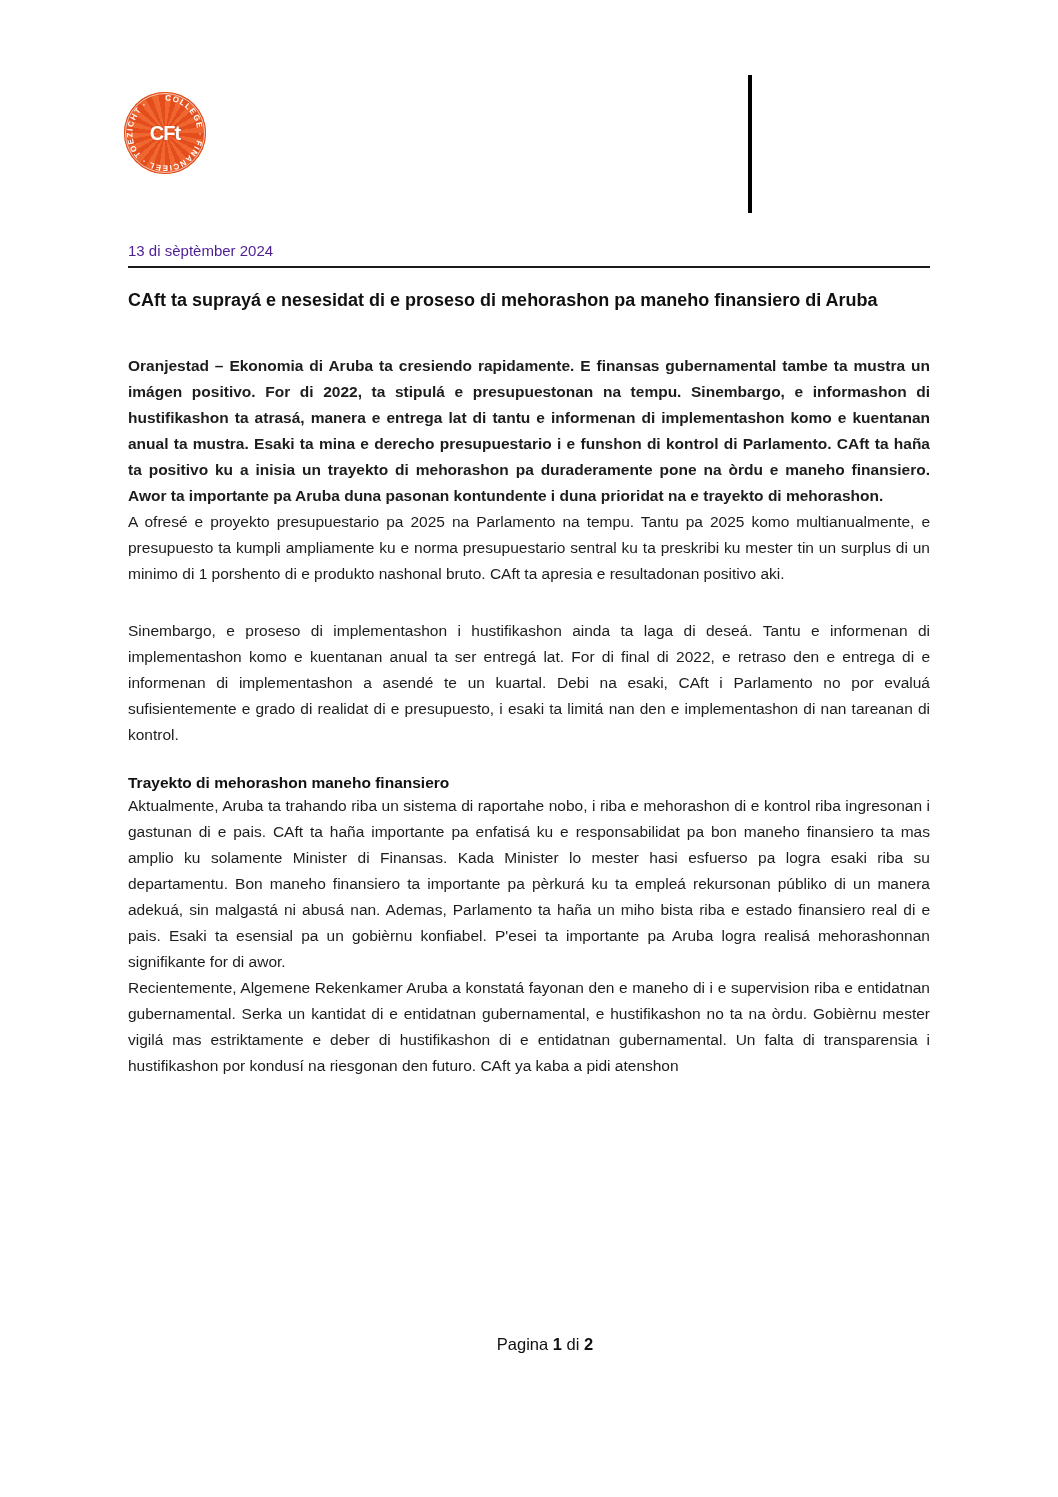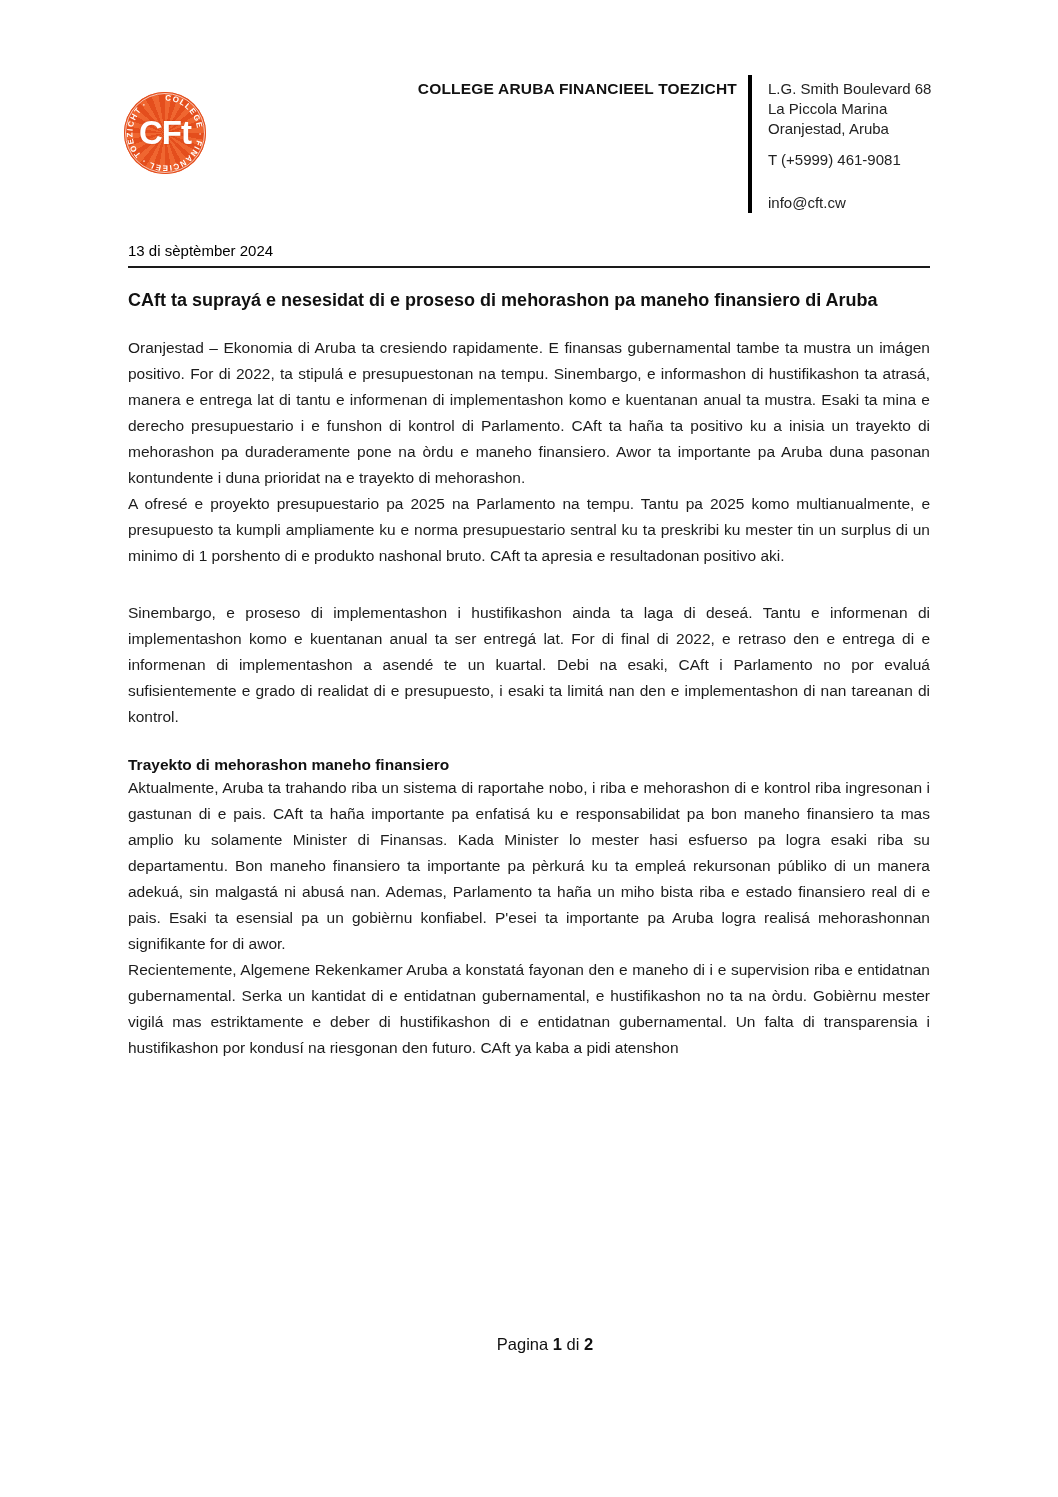--- a/index.html
+++ b/index.html
@@ -29,21 +29,21 @@
     box-shadow: inset 0 0 0 2px #e44e1d;
   }
   .logo svg { position: absolute; inset: 0; }
   .logo-center {
     position: absolute;
     inset: 0;
     display: flex;
     align-items: center;
     justify-content: center;
     font-weight: bold;
-    font-size: 33px;
+    font-size: 20px;
     letter-spacing: -1px;
     color: #ffffff;
     text-shadow: 0 0 2px rgba(180,50,10,.6);
   }
 
   .org-title {
     position: absolute;
     left: 0;
     top: 80px;
     width: 737px;
@@ -80,21 +80,21 @@
   .doc-title {
     margin: 70px 0 0 0;
     font-size: 30px;
     font-weight: normal;
     color: #1a1a1a;
     letter-spacing: 0;
   }
   .doc-date {
     margin-top: 7px;
     font-size: 15px;
-    color: #000000;
+    color: #4c1d95;
   }
   .title-rule {
     margin-top: 7px;
     border: none;
     border-top: 2px solid #1a1a1a;
   }
 
   .headline {
     margin-top: 16px;
     font-size: 18px;
@@ -103,21 +103,21 @@
     color: #111;
   }
 
   .para {
     font-size: 15.5px;
     line-height: 26px;
     text-align: justify;
     margin: 0;
     color: #1c1c1c;
   }
-  .lead { margin-top: 18px; font-weight: normal; }
+  .lead { margin-top: 36px; font-weight: bold; }
 
   .section-head {
     margin-top: 26px;
     margin-bottom: 1px;
     font-size: 15.5px;
     font-weight: bold;
     color: #111;
   }
   .gap-above { margin-top: 31px; }
 
@@ -146,31 +146,23 @@
           <path id="ringPath" d="M 41,8.5 A 32.5,32.5 0 1 1 40.99,8.5"></path>
         </defs>
         <circle cx="41" cy="41" r="39.5" fill="none" stroke="#ffffff" stroke-width="1" opacity="0.7"></circle>
         <text font-size="8" font-weight="bold" fill="#ffffff" letter-spacing="1.2" font-family="Liberation Sans, sans-serif">
           <textPath href="#ringPath">COLLEGE · FINANCIEEL · TOEZICHT ·</textPath>
         </text>
       </svg>
       <span class="logo-center">CFt</span>
     </div>
 
-    <div class="org-title">COLLEGE ARUBA FINANCIEEL TOEZICHT</div>
 
     <div class="header-divider"></div>
 
-    <div class="contact">
-      <div>L.G. Smith Boulevard 68</div>
-      <div>La Piccola Marina</div>
-      <div>Oranjestad, Aruba</div>
-      <div class="phone">T (+5999) 461-9081</div>
-      <div class="email">info@cft.cw</div>
-    </div>
   </div>
 
   <div class="content">
 
     <div class="doc-date">13 di sèptèmber 2024</div>
     <hr class="title-rule">
 
     <h2 class="headline">CAft ta suprayá e nesesidat di e proseso di mehorashon pa maneho finansiero di Aruba</h2>
 
     <p class="para lead">Oranjestad – Ekonomia di Aruba ta cresiendo rapidamente. E finansas gubernamental tambe ta mustra un imágen positivo. For di 2022, ta stipulá e presupuestonan na tempu. Sinembargo, e informashon di hustifikashon ta atrasá, manera e entrega lat di tantu e informenan di implementashon komo e kuentanan anual ta mustra. Esaki ta mina e derecho presupuestario i e funshon di kontrol di Parlamento. CAft ta haña ta positivo ku a inisia un trayekto di mehorashon pa duraderamente pone na òrdu e maneho finansiero. Awor ta importante pa Aruba duna pasonan kontundente i duna prioridat na e trayekto di mehorashon.</p>

